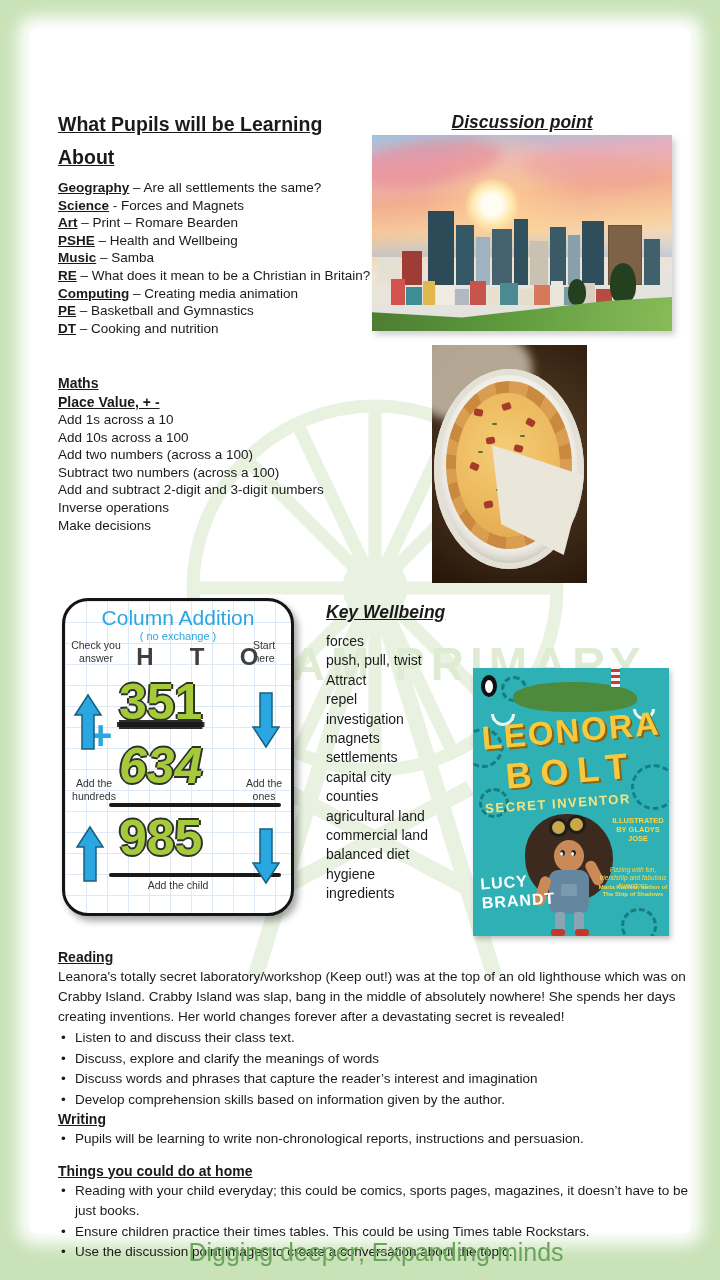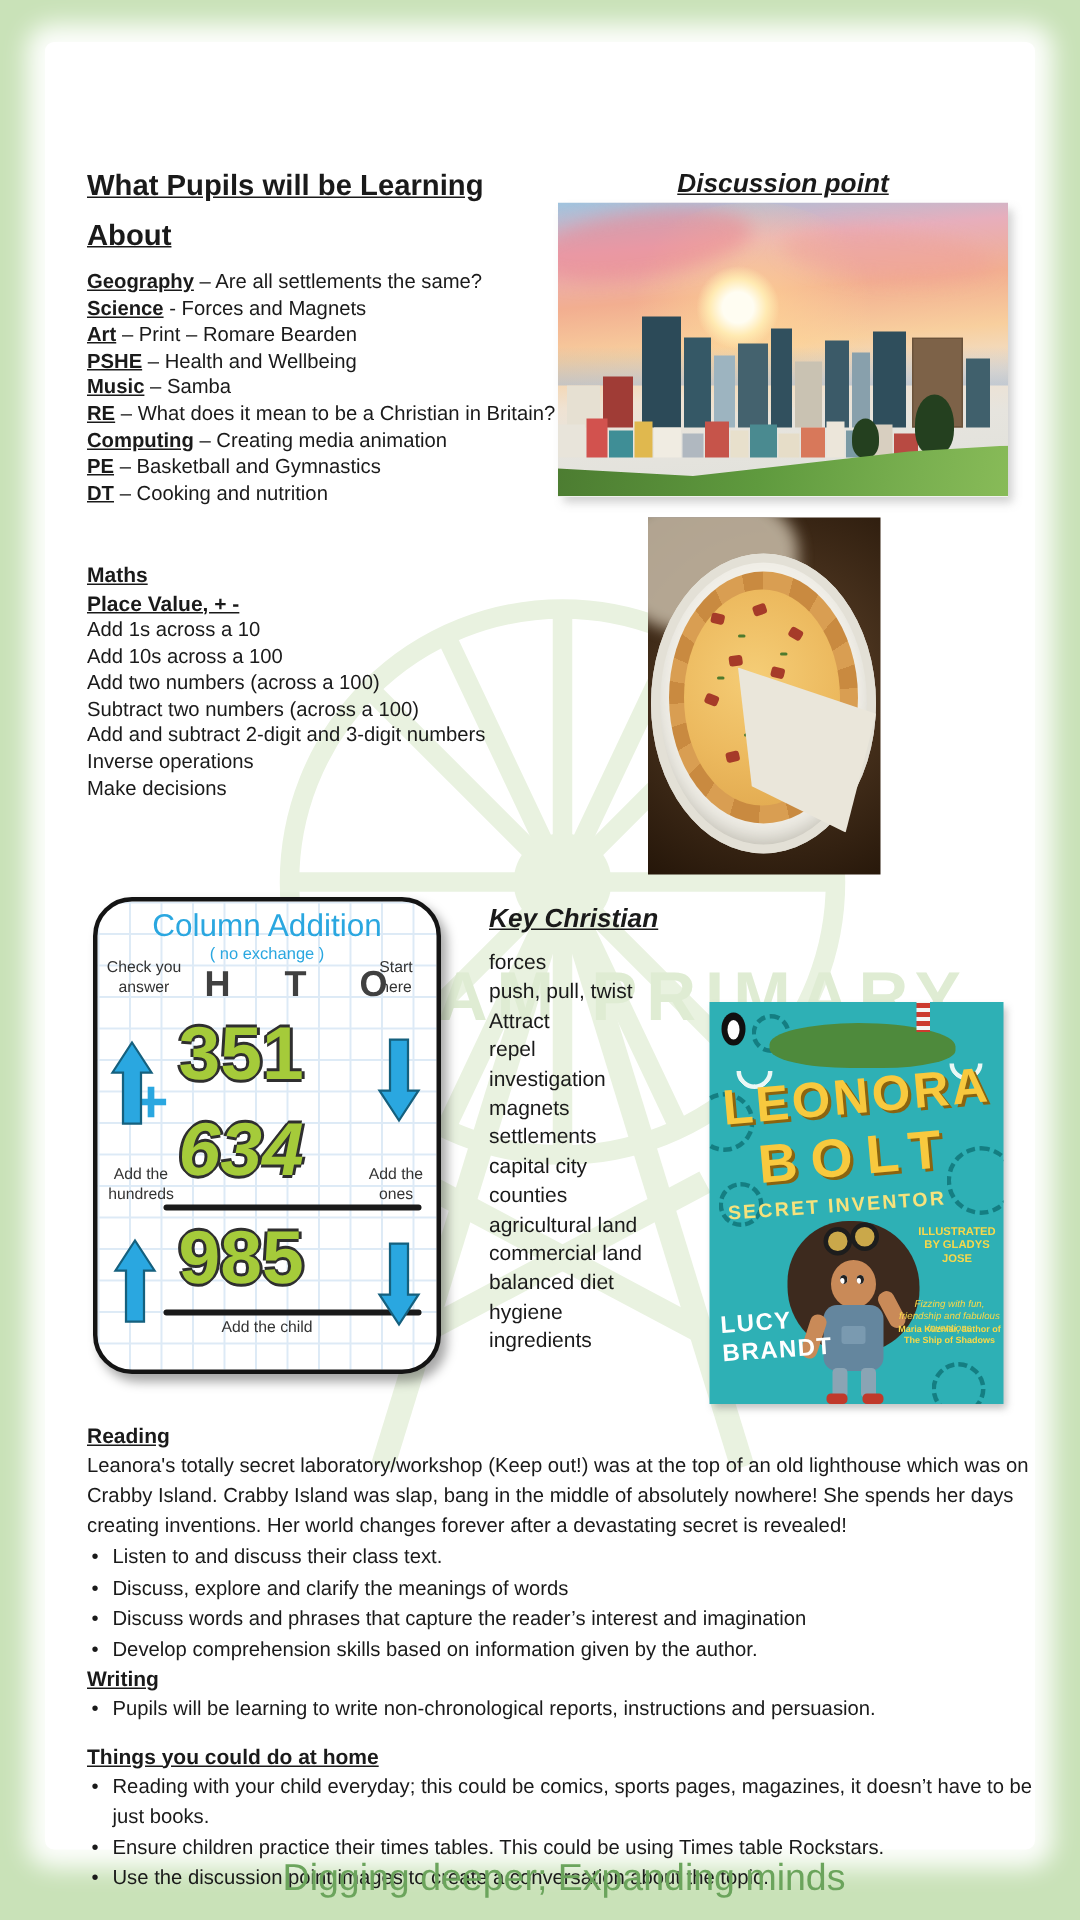--- a/index.html
+++ b/index.html
@@ -247,21 +247,21 @@
   <div class="sect poster">
     <div class="pt">Column Addition</div>
     <div class="ps">( no exchange )</div>
     <div class="plabel" style="left:4px;top:38px;width:54px;">Check you answer</div>
     <div class="plabel" style="right:4px;top:38px;width:46px;">Start here</div>
     <div class="hto">
       <span>H</span>
         <span>T</span>
         <span>O</span>
     </div>
-    <div class="drow" style="top:72px;">
+    <div class="drow" style="top:72px;text-decoration:underline;">
       <span>351</span>
     </div>
     <div class="plus">+</div>
     <div class="drow" style="top:136px;font-style:italic;">
       <span>634</span>
     </div>
     <div class="pline" style="top:202px;"></div>
     <div class="drow" style="top:208px;">
       <span>985</span>
     </div>
@@ -277,21 +277,21 @@
       </svg>
     <svg class="parrow" style="left:10px;top:224px;" viewBox="0 0 30 58">
         <path d="M15 2 L28 22 L21 22 L21 56 L9 56 L9 22 L2 22 Z" fill="#2aa7e0" stroke="#15607e" stroke-width="1.5"></path>
       </svg>
     <svg class="parrow" style="right:10px;top:226px;transform:rotate(180deg);" viewBox="0 0 30 58">
         <path d="M15 2 L28 22 L21 22 L21 56 L9 56 L9 22 L2 22 Z" fill="#2aa7e0" stroke="#15607e" stroke-width="1.5"></path>
       </svg>
   </div>
 
   <div class="sect vocab">
-    <div class="h-mid">Key Christian</div>
+    <div class="h-mid">Key Wellbeing</div>
     <div class="items">
       <div>forces</div>
       <div>push, pull, twist</div>
       <div>Attract</div>
       <div>repel</div>
       <div>investigation</div>
       <div>magnets</div>
       <div>settlements</div>
       <div>capital city</div>
       <div>counties</div>

